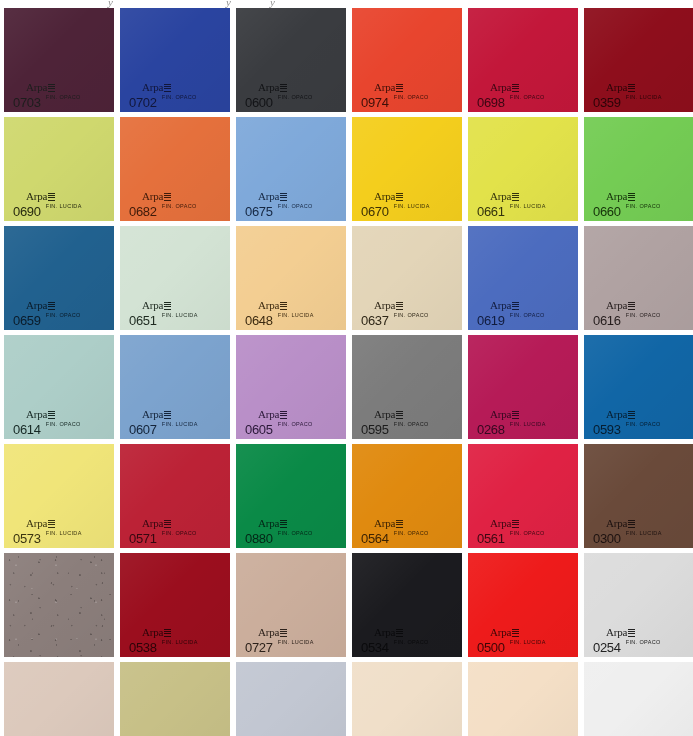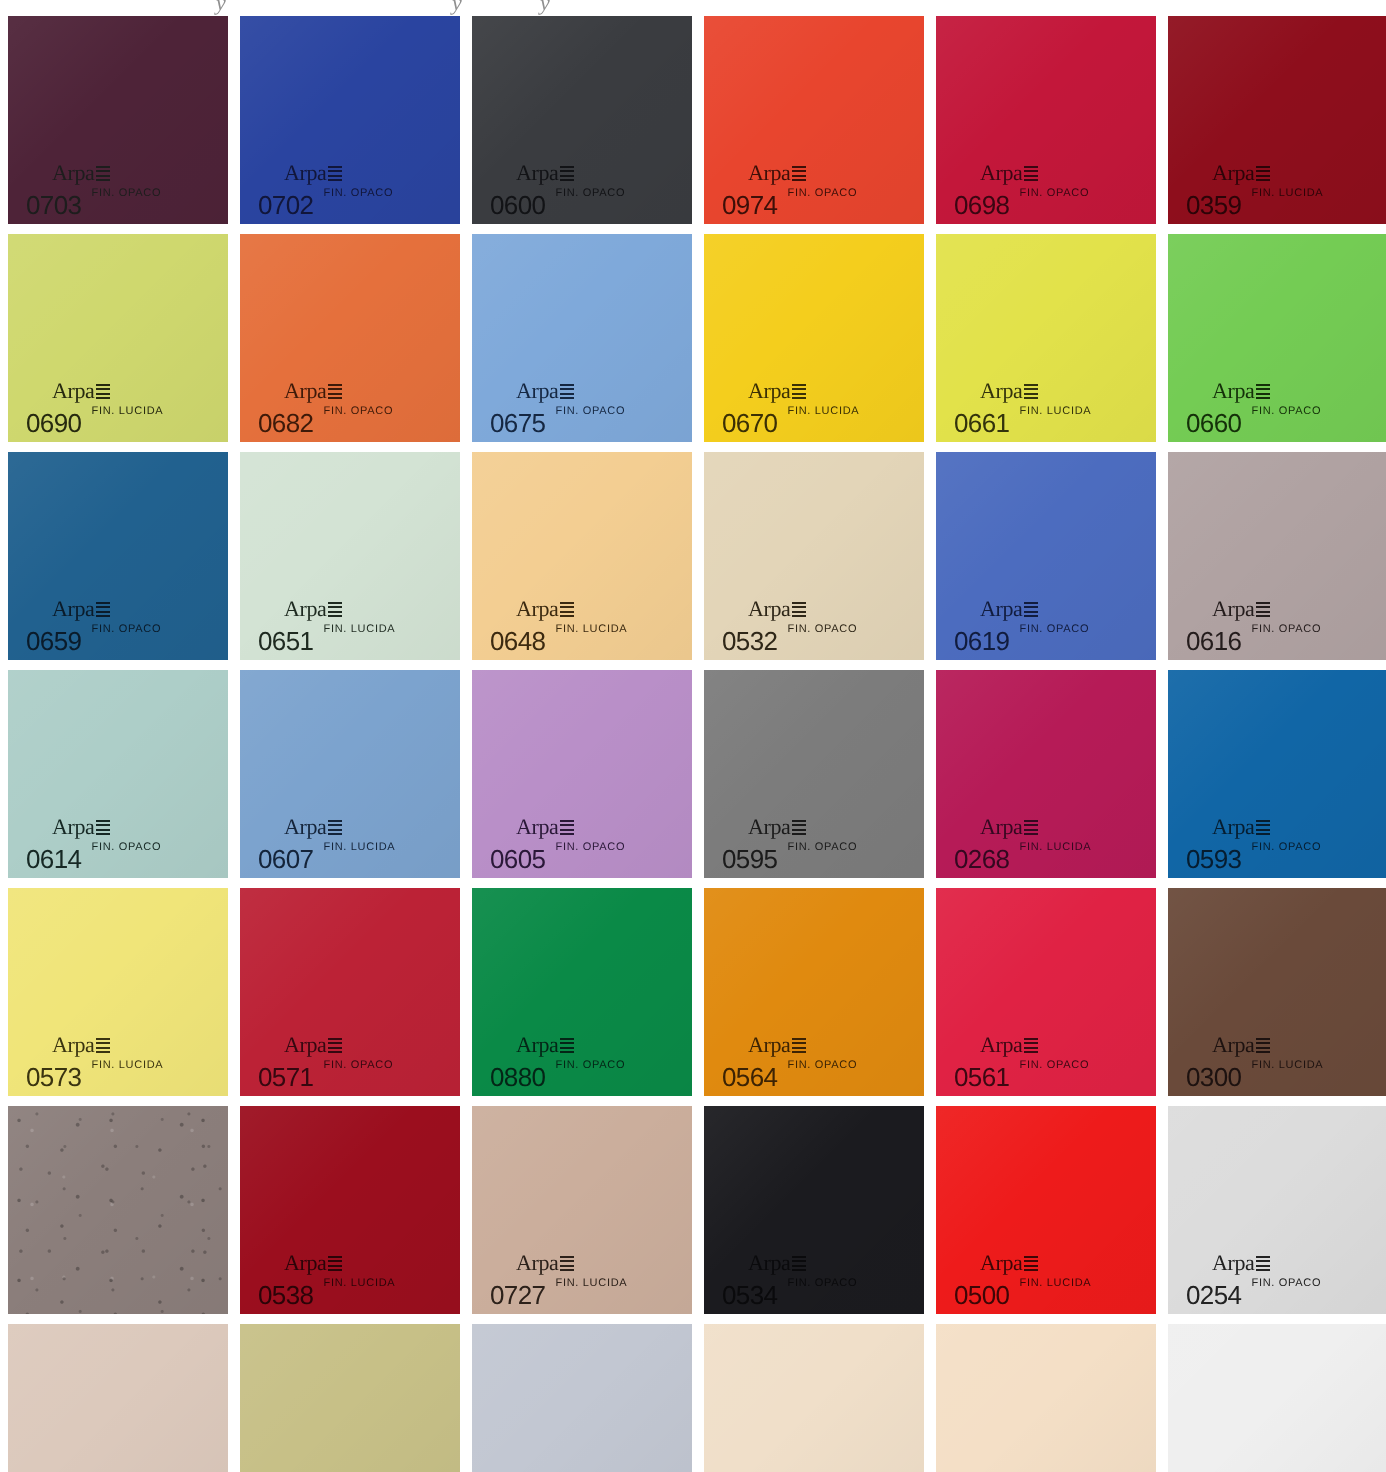--- a/index.html
+++ b/index.html
@@ -242,21 +242,21 @@
       <div class="swatch" style="background: rgb(243, 206, 146);">
         <div class="sheen"></div>
         <div class="label-block" style="color: rgb(60, 42, 16);"><div class="brand"><span>Arpa</span><span class="bars"></span></div><div class="code-row">
             <span class="code">0648</span>
             <span class="finish">FIN. LUCIDA</span>
           </div></div>
       </div>
       <div class="swatch" style="background: rgb(227, 213, 184);">
         <div class="sheen"></div>
         <div class="label-block" style="color: rgb(47, 39, 24);"><div class="brand"><span>Arpa</span><span class="bars"></span></div><div class="code-row">
-            <span class="code">0532</span>
+            <span class="code">0637</span>
             <span class="finish">FIN. OPACO</span>
           </div></div>
       </div>
       <div class="swatch" style="background: rgb(76, 108, 191);">
         <div class="sheen"></div>
         <div class="label-block" style="color: rgb(17, 28, 62);"><div class="brand"><span>Arpa</span><span class="bars"></span></div><div class="code-row">
             <span class="code">0619</span>
             <span class="finish">FIN. OPACO</span>
           </div></div>
       </div>

